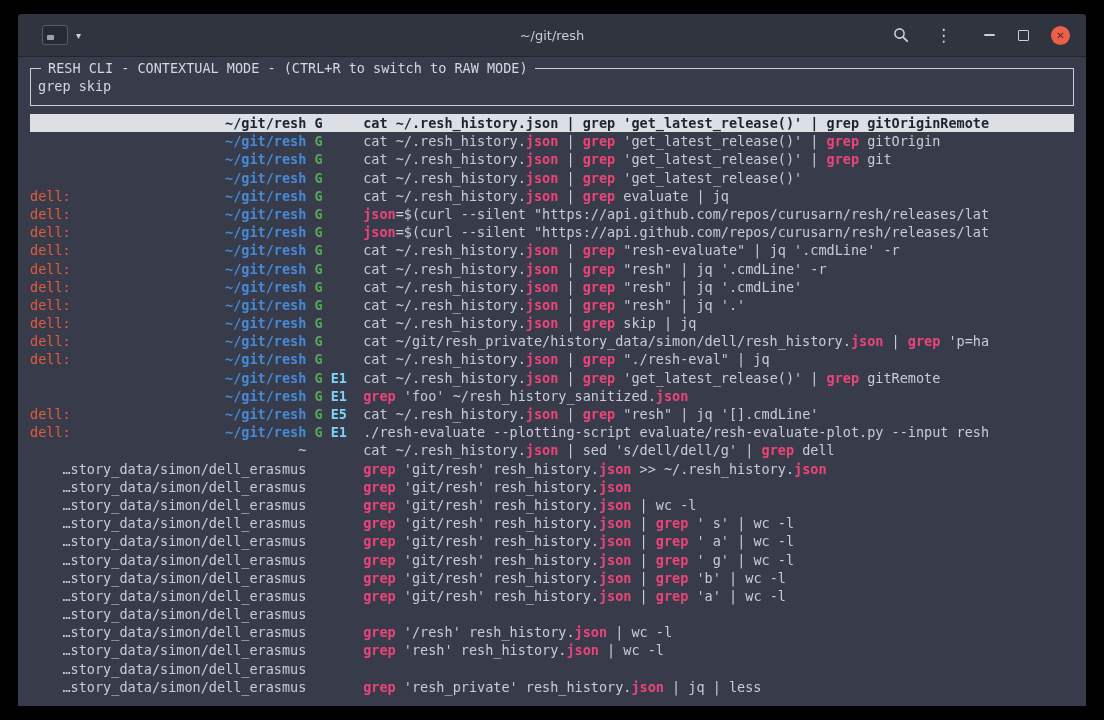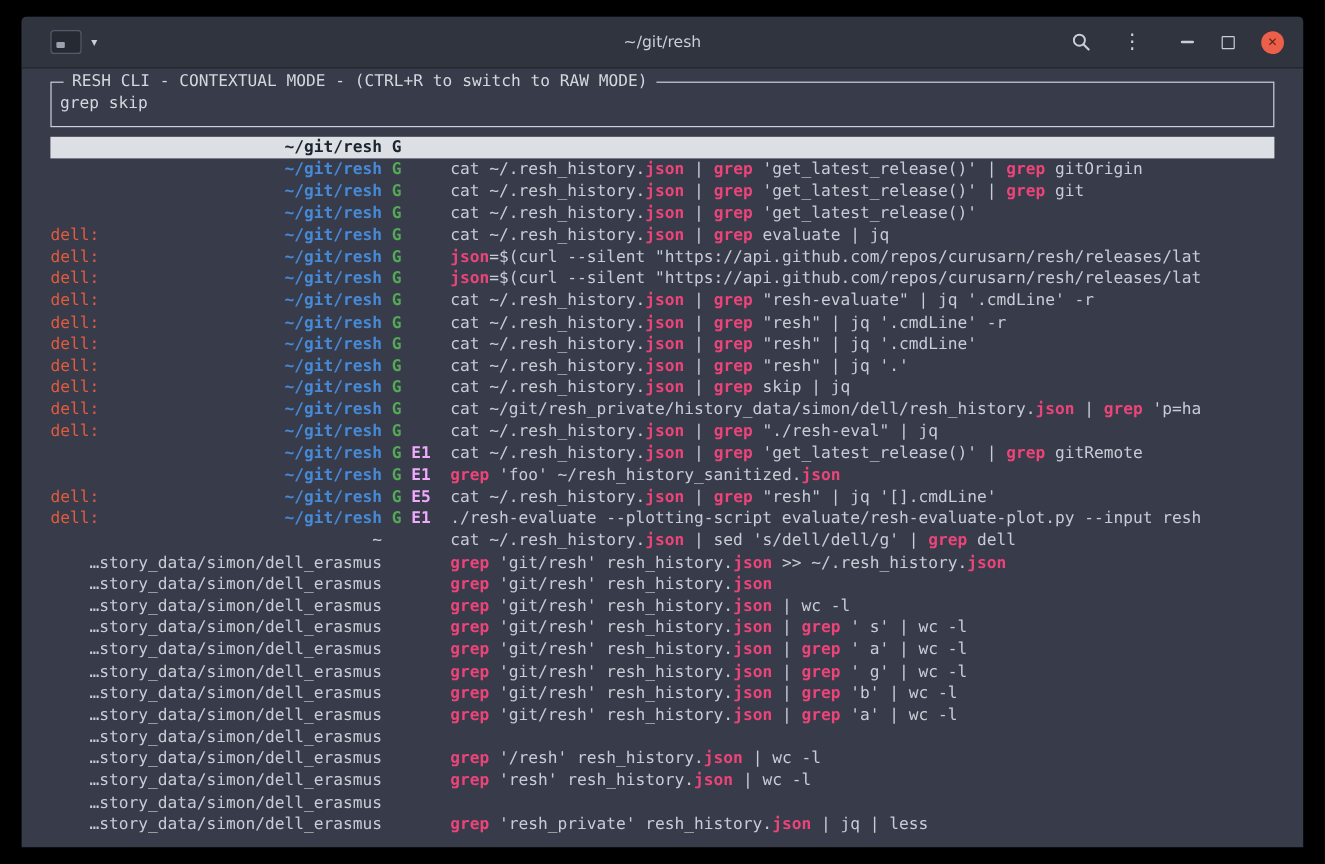--- a/index.html
+++ b/index.html
@@ -39,21 +39,21 @@
   .min-btn{width:14px;margin-right:22px;}
   .min-glyph{width:11px;height:2px;background:#c9ced8;border-radius:1px;}
   .restore-btn{margin-right:22px;}
   .restore-glyph{width:9px;height:9px;border:1.5px solid #c9ced8;border-radius:1px;}
   .close-btn{
     width:19px;height:19px;border-radius:50%;background:#ec5f4b;
     color:#5e location:#5e2318;font-size:10px;font-weight:bold;
   }
   .close-btn span{color:#5e2318;}
   
-  .term{position:relative;padding:0 24px;color:#c8ccd6;}
+  .term{position:relative;padding:0 12px;color:#c8ccd6;}
   .searchbox{
     position:relative;margin-top:11px;height:36px;
     border:1px solid #ccd0d8;
   }
   .boxtitle{
     position:absolute;top:-9px;left:10px;background:#383c4a;
     padding:0 7px;font-size:13.5px;color:#d3d7de;white-space:pre;
   }
   .query{
     position:absolute;left:7px;top:9px;font-size:13.5px;color:#d3d7de;white-space:pre;
@@ -63,21 +63,21 @@
     display:flex;height:18.2px;line-height:18.2px;font-size:13.5px;
     white-space:pre;cursor:pointer;overflow:hidden;
   }
   .row.selected{background:#dcdfe3;color:#1c2430;font-weight:bold;}
   .left{flex:none;width:34ch;text-align:right;position:relative;overflow:visible;}
   .host{position:absolute;left:0;color:#e25b3e;text-align:center;}
   .dir{color:#c8ccd6;}
   .dir.blue{color:#4689d6;font-weight:bold;}
   .flags{flex:none;width:6ch;padding-left:1ch;font-weight:bold;}
   .flag.g{color:#55a858;}
-  .flag.e{color:#f0abfc;}
+  .flag.e{color:#7dd3fc;}
   .cmd{flex:1;overflow:hidden;}
   .match{color:#ec4479;font-weight:bold;}
   .row.selected .host,.row.selected .dir,.row.selected .flag,.row.selected .match{color:inherit;}
 </style>
 </head>
 <body>
 
 <div class="window">
 
   <div class="titlebar">
@@ -105,21 +105,21 @@
         </div>
     </div>
   </div>
 
   <div class="term">
     <div class="searchbox">
       <span class="boxtitle">RESH CLI - CONTEXTUAL MODE - (CTRL+R to switch to RAW MODE)</span>
       <div class="query">grep skip</div>
     </div>
     <div class="list">
-        <div class="row selected"><span class="left"><span class="dir blue">~/git/resh</span></span><span class="flags"><span class="flag g">G</span></span></div>
+        <div class="row selected"><span class="left"><span class="dir blue">~/git/resh</span></span><span class="flags"><span class="flag g">G</span></span><span class="cmd">cat ~/.resh_history.<span class="match">json</span> | <span class="match">grep</span> 'get_latest_release()' | <span class="match">grep</span> gitOriginRemote</span></div>
         <div class="row"><span class="left"><span class="dir blue">~/git/resh</span></span><span class="flags"><span class="flag g">G</span></span><span class="cmd">cat ~/.resh_history.<span class="match">json</span> | <span class="match">grep</span> 'get_latest_release()' | <span class="match">grep</span> gitOrigin</span></div>
         <div class="row"><span class="left"><span class="dir blue">~/git/resh</span></span><span class="flags"><span class="flag g">G</span></span><span class="cmd">cat ~/.resh_history.<span class="match">json</span> | <span class="match">grep</span> 'get_latest_release()' | <span class="match">grep</span> git</span></div>
         <div class="row"><span class="left"><span class="dir blue">~/git/resh</span></span><span class="flags"><span class="flag g">G</span></span><span class="cmd">cat ~/.resh_history.<span class="match">json</span> | <span class="match">grep</span> 'get_latest_release()'</span></div>
         <div class="row"><span class="left"><span class="host">dell:</span><span class="dir blue">~/git/resh</span></span><span class="flags"><span class="flag g">G</span></span><span class="cmd">cat ~/.resh_history.<span class="match">json</span> | <span class="match">grep</span> evaluate | jq</span></div>
         <div class="row"><span class="left"><span class="host">dell:</span><span class="dir blue">~/git/resh</span></span><span class="flags"><span class="flag g">G</span></span><span class="cmd"><span class="match">json</span>=$(curl --silent "https://api.github.com/repos/curusarn/resh/releases/lat</span></div>
         <div class="row"><span class="left"><span class="host">dell:</span><span class="dir blue">~/git/resh</span></span><span class="flags"><span class="flag g">G</span></span><span class="cmd"><span class="match">json</span>=$(curl --silent "https://api.github.com/repos/curusarn/resh/releases/lat</span></div>
         <div class="row"><span class="left"><span class="host">dell:</span><span class="dir blue">~/git/resh</span></span><span class="flags"><span class="flag g">G</span></span><span class="cmd">cat ~/.resh_history.<span class="match">json</span> | <span class="match">grep</span> "resh-evaluate" | jq '.cmdLine' -r</span></div>
         <div class="row"><span class="left"><span class="host">dell:</span><span class="dir blue">~/git/resh</span></span><span class="flags"><span class="flag g">G</span></span><span class="cmd">cat ~/.resh_history.<span class="match">json</span> | <span class="match">grep</span> "resh" | jq '.cmdLine' -r</span></div>
         <div class="row"><span class="left"><span class="host">dell:</span><span class="dir blue">~/git/resh</span></span><span class="flags"><span class="flag g">G</span></span><span class="cmd">cat ~/.resh_history.<span class="match">json</span> | <span class="match">grep</span> "resh" | jq '.cmdLine'</span></div>
         <div class="row"><span class="left"><span class="host">dell:</span><span class="dir blue">~/git/resh</span></span><span class="flags"><span class="flag g">G</span></span><span class="cmd">cat ~/.resh_history.<span class="match">json</span> | <span class="match">grep</span> "resh" | jq '.'</span></div>

